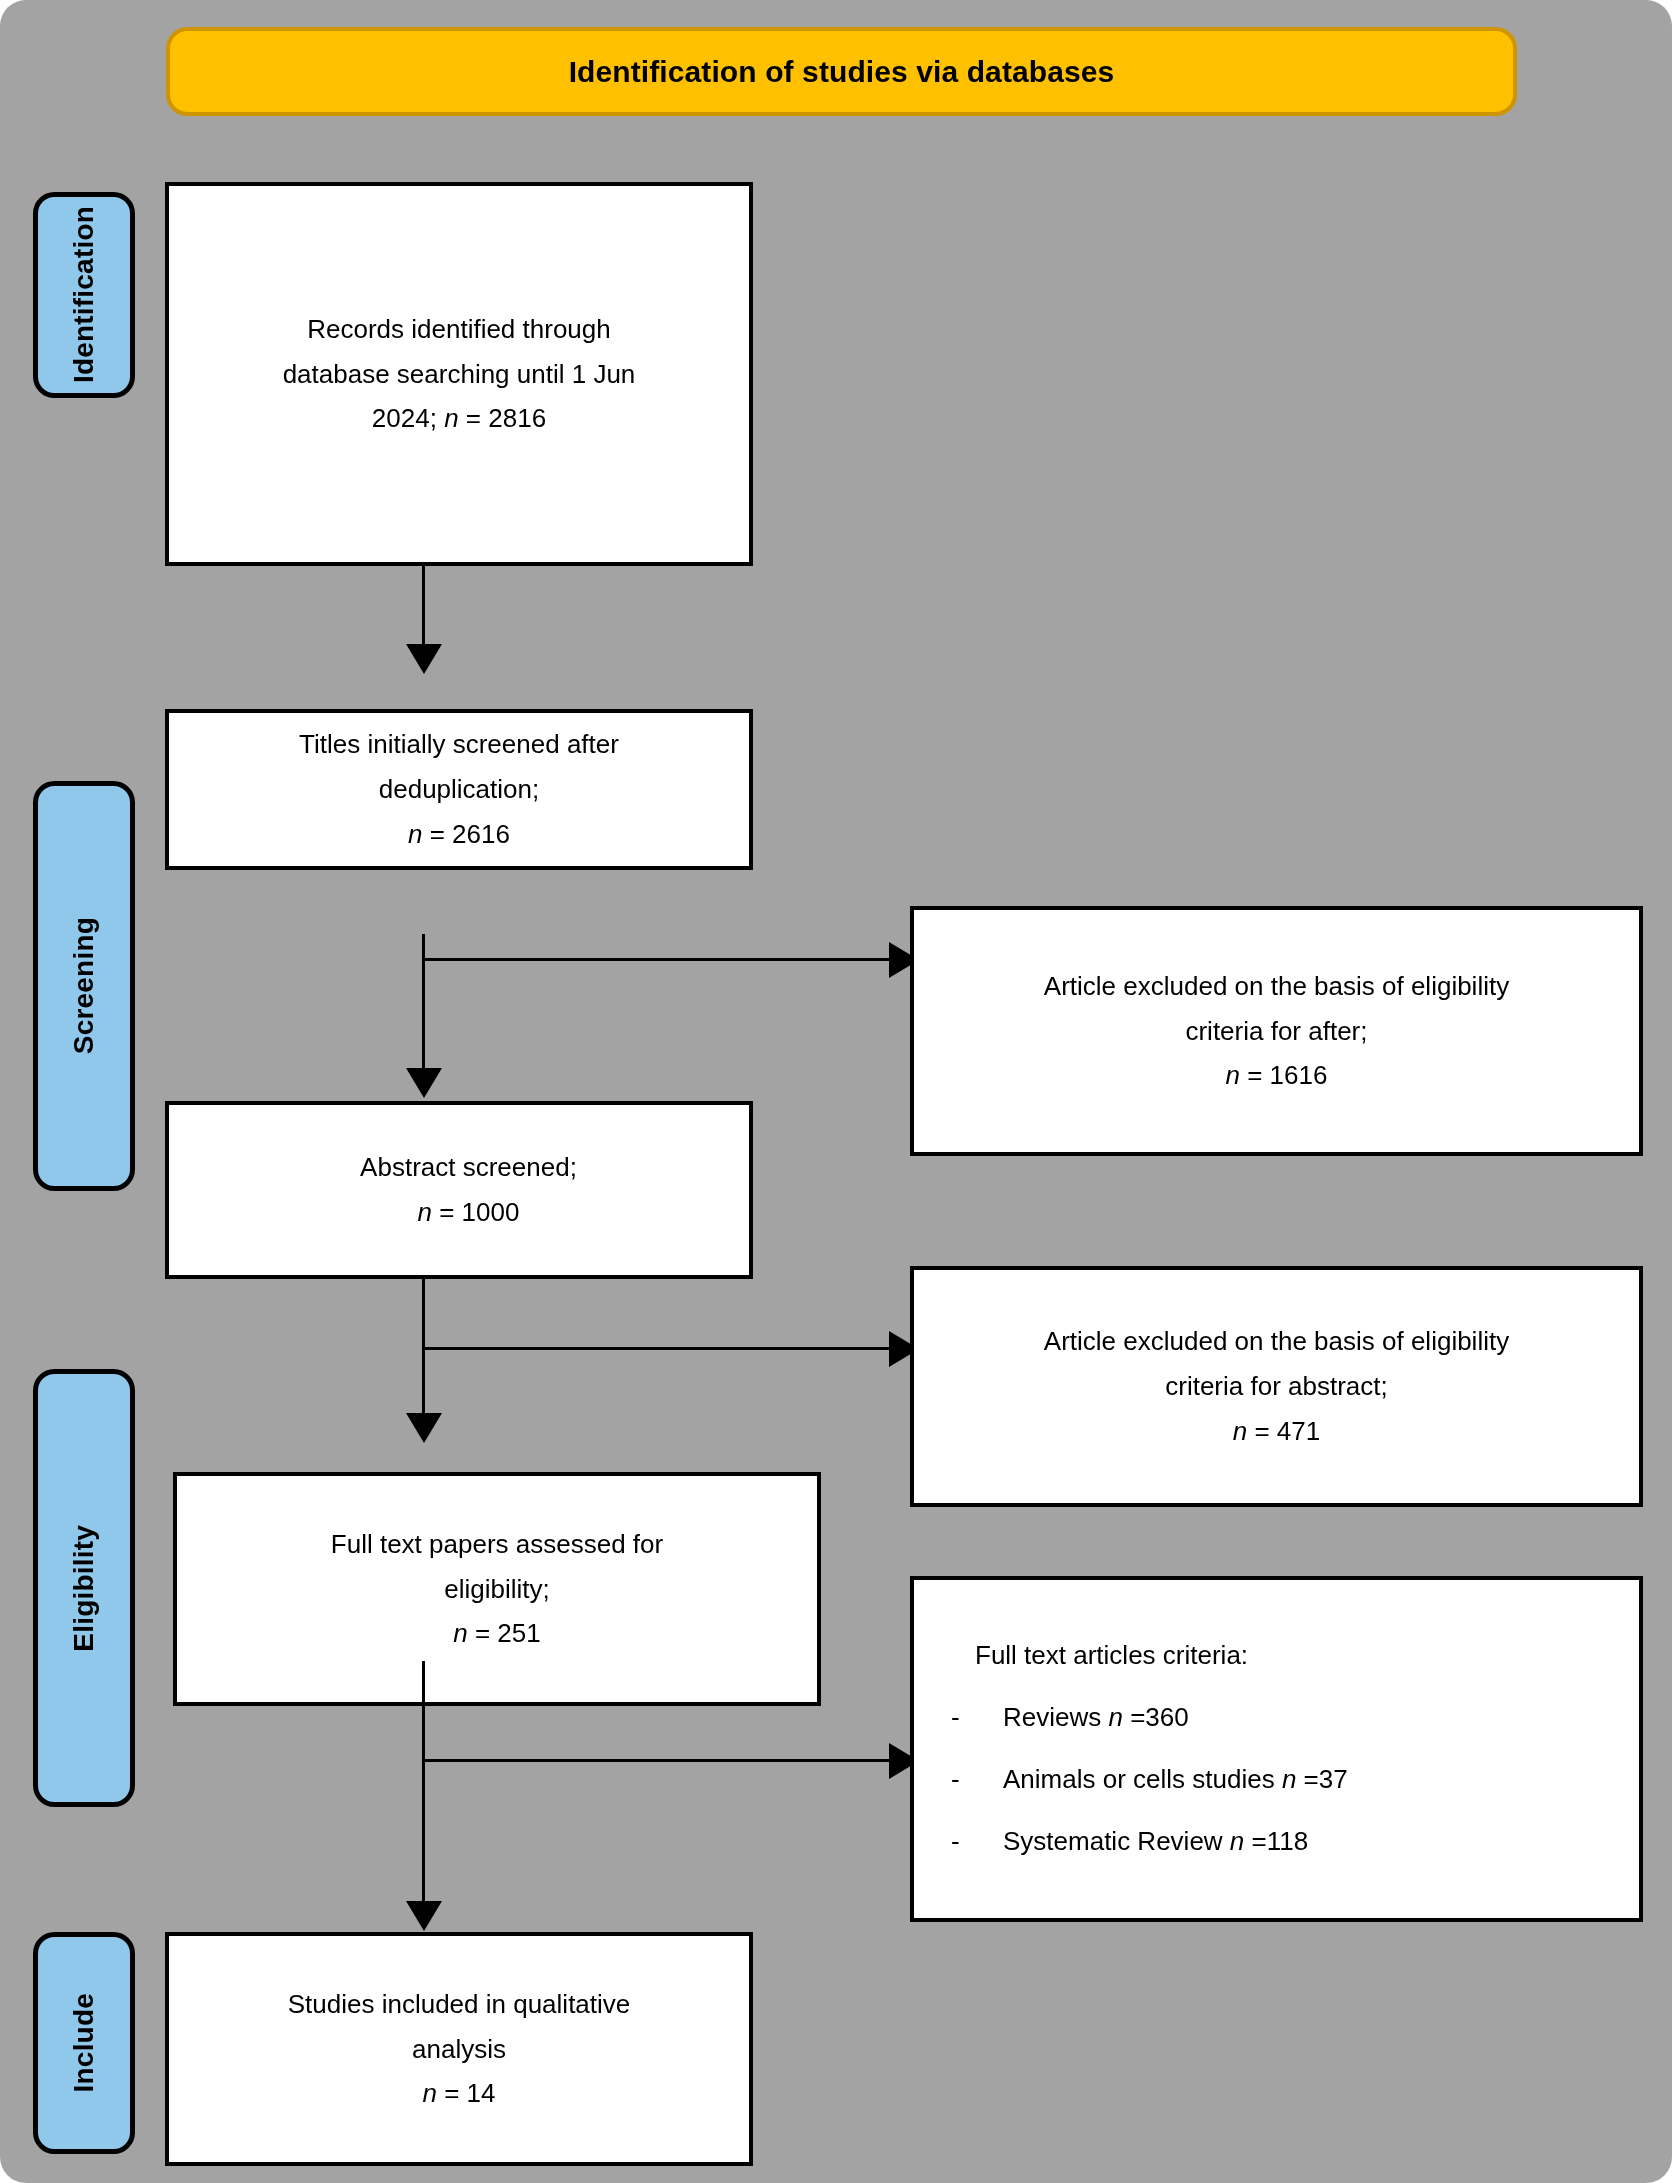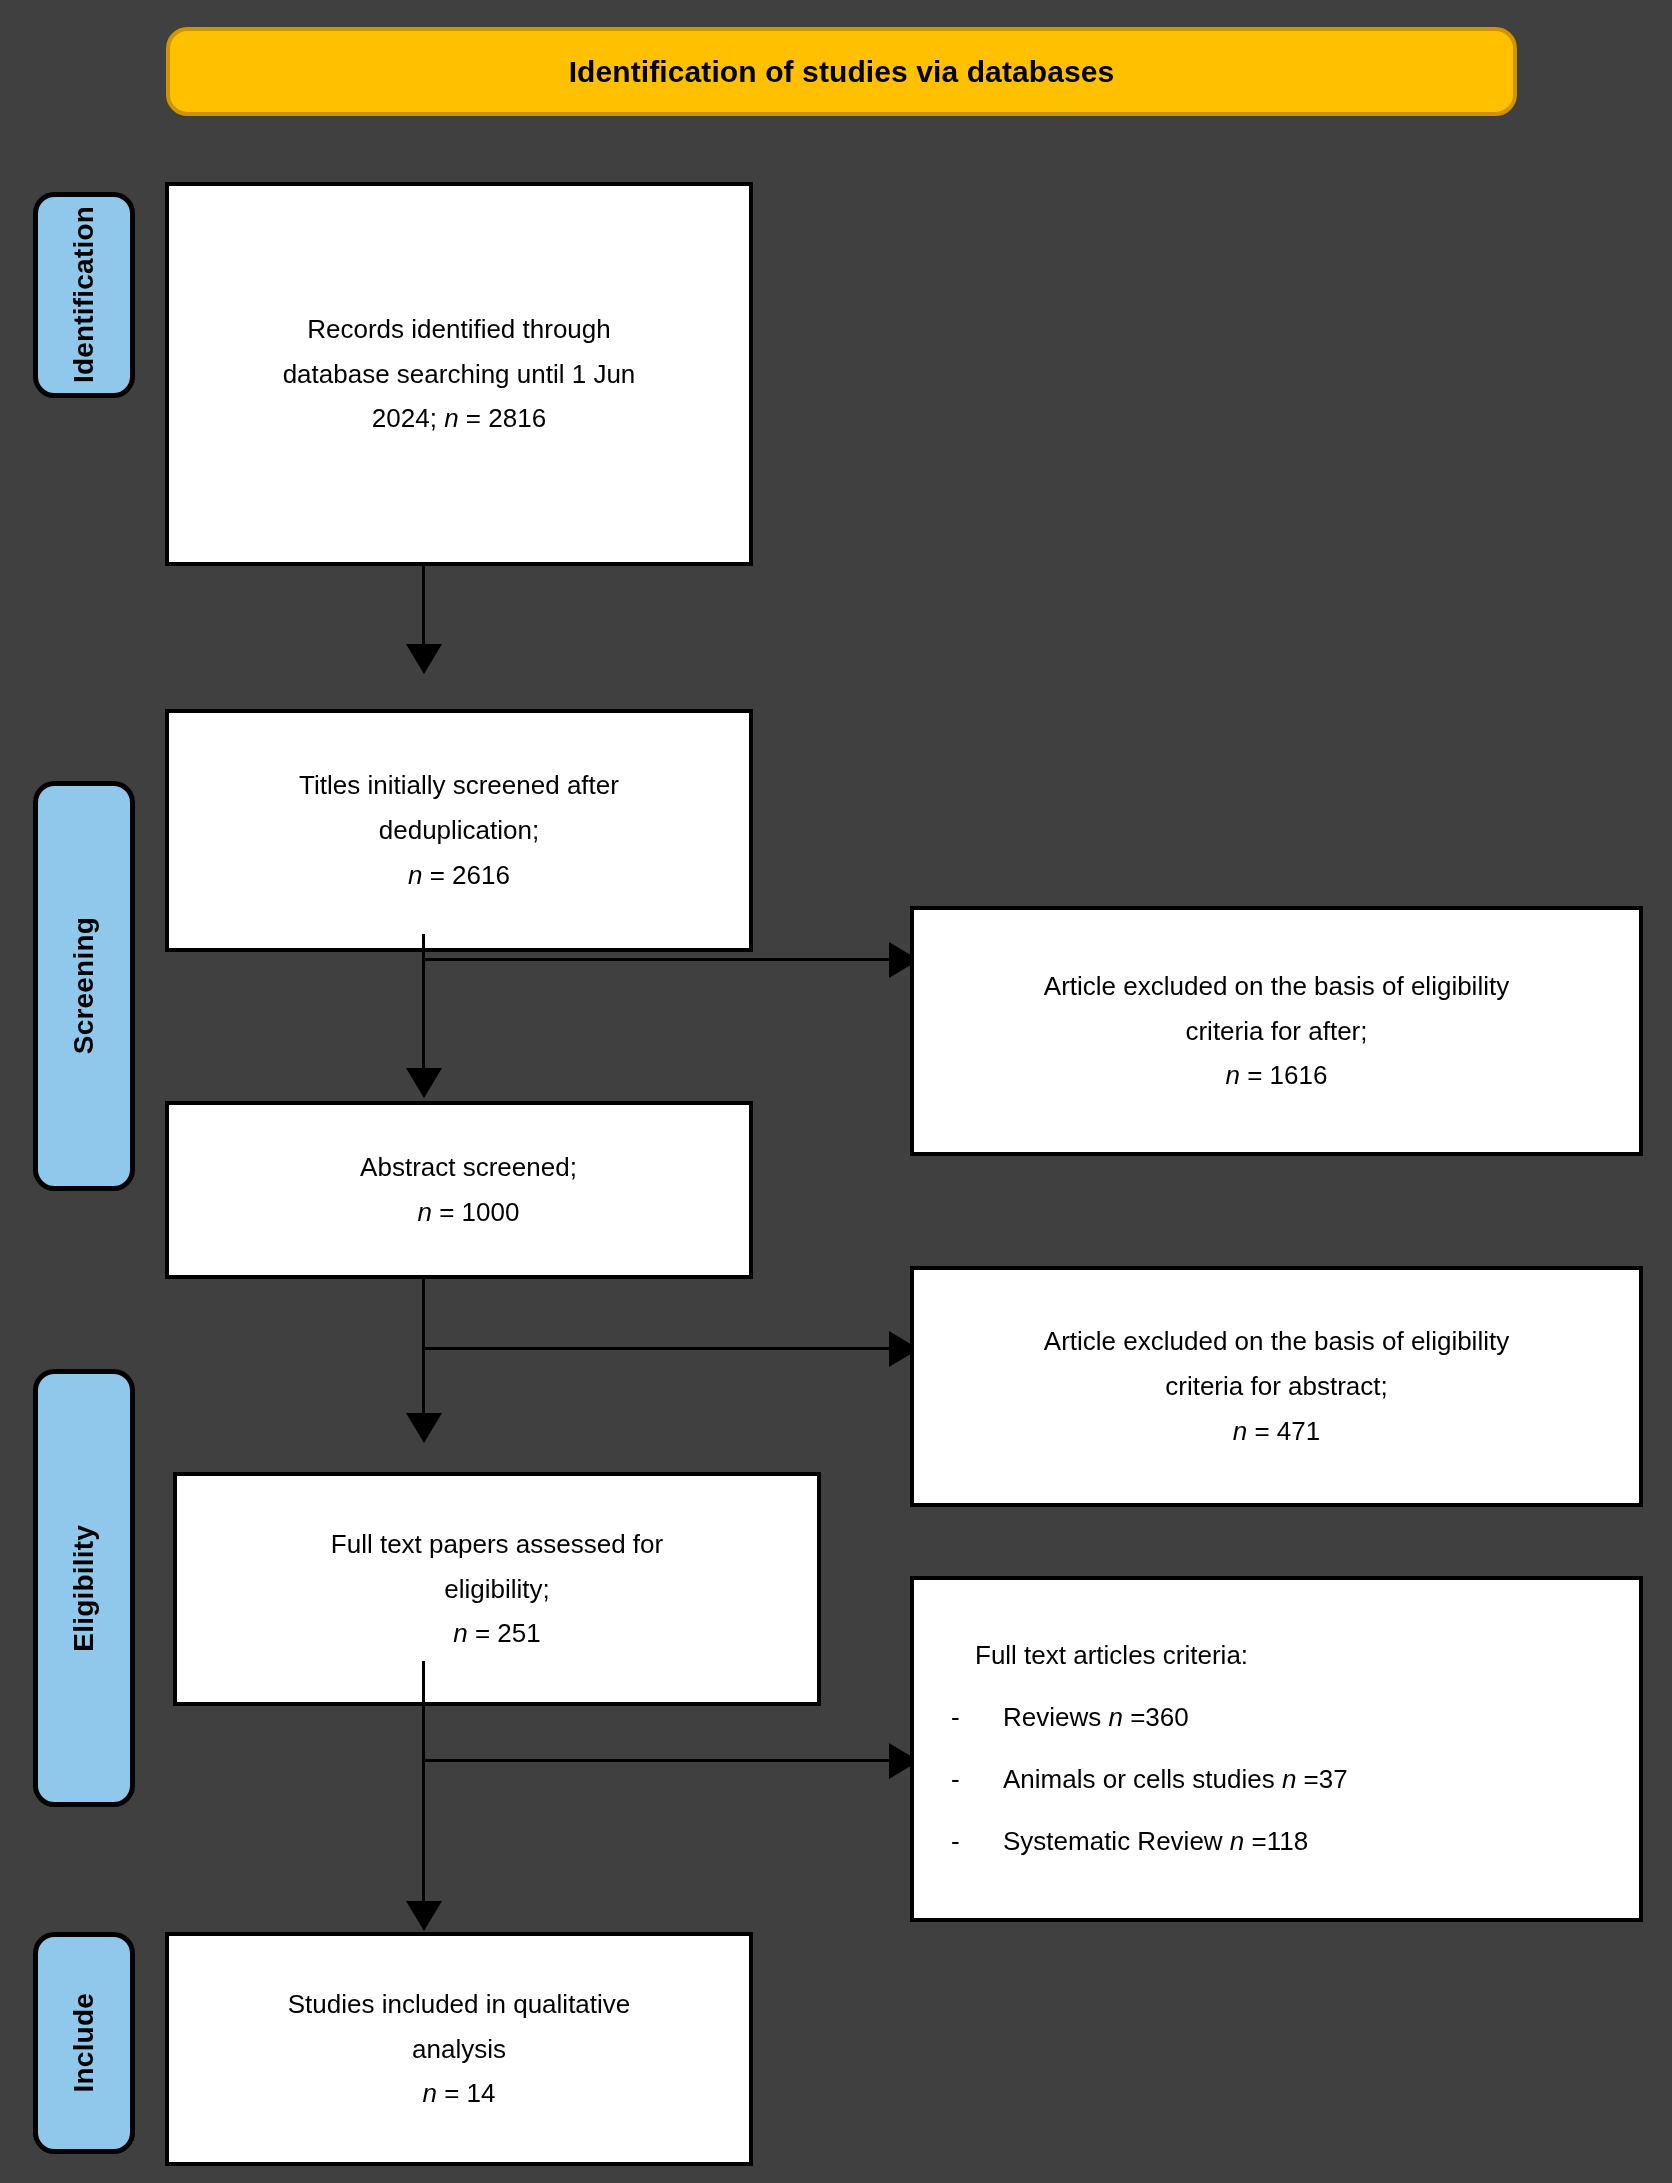--- a/index.html
+++ b/index.html
@@ -10,23 +10,24 @@
   }
   body {
     font-family: "Liberation Sans", sans-serif;
   }
 
   
   #diagram-root {
     position: relative;
     width: 1672px;
     height: 2183px;
-    background: #404040;
+    background: #a3a3a3;
     transform-origin: top left;
     overflow: hidden;
+    border-radius: 26px;
   }
 
   
   .banner {
     position: absolute;
     left: 166px;
     top: 27px;
     width: 1351px;
     height: 89px;
     background: #FFC000;
@@ -178,21 +179,21 @@
     <div class="flow-box-text">
       <div>Records identified through</div>
       <div>database searching until 1 Jun</div>
       <div><span>2024; </span><span class="ital">n</span><span> = 2816</span></div>
     </div>
   </div>
 
   <div class="vline" style="left:422px; top:565px; height:82px;"></div>
   <div class="arrow-down" style="left:406px; top:644px;"></div>
 
-  <div class="flow-box" style="left:165px; top:709px; width:588px; height:243px;">
+  <div class="flow-box" style="left:165px; top:709px; width:588px; height:161px;">
     <div class="flow-box-text">
       <div>Titles initially screened after</div>
       <div>deduplication;</div>
       <div><span class="ital">n</span><span> = 2616</span></div>
     </div>
   </div>
 
   <div class="vline" style="left:422px; top:934px; height:138px;"></div>
   <div class="arrow-down" style="left:406px; top:1068px;"></div>
   <div class="hline" style="left:422px; top:958px; width:473px;"></div>

